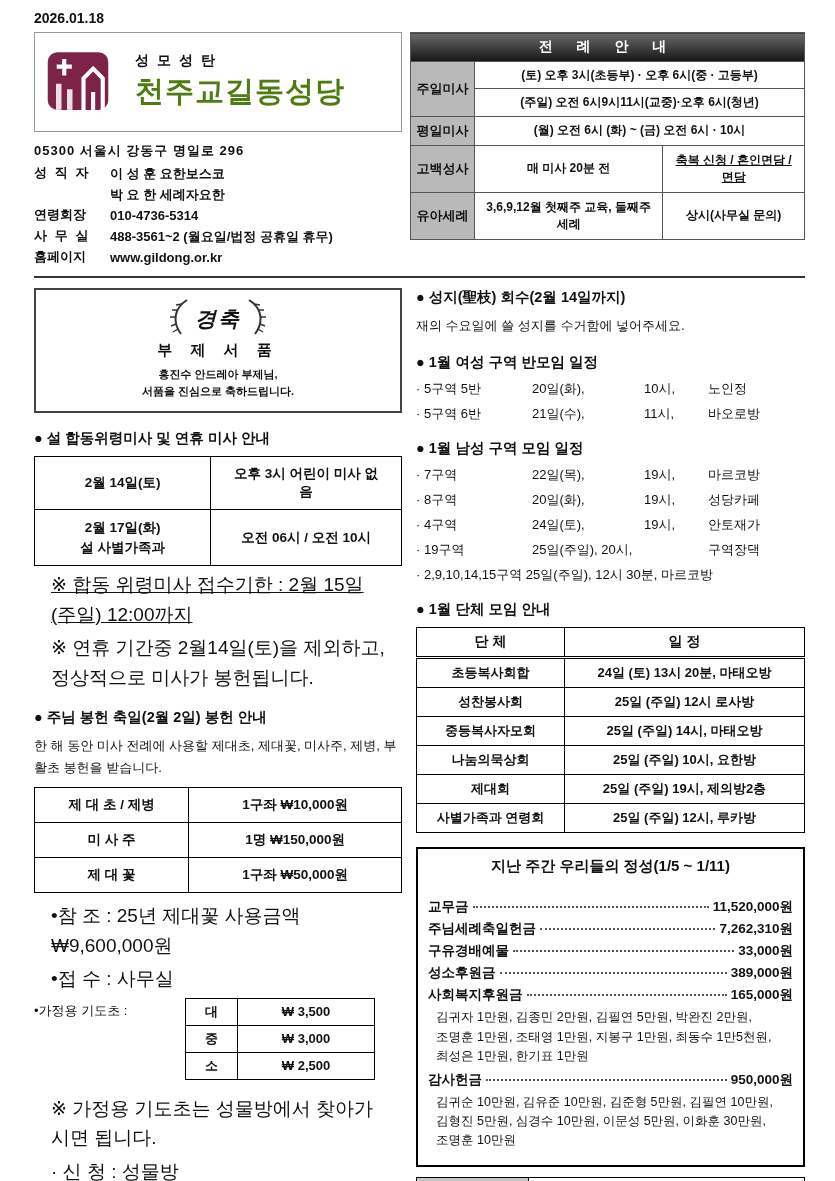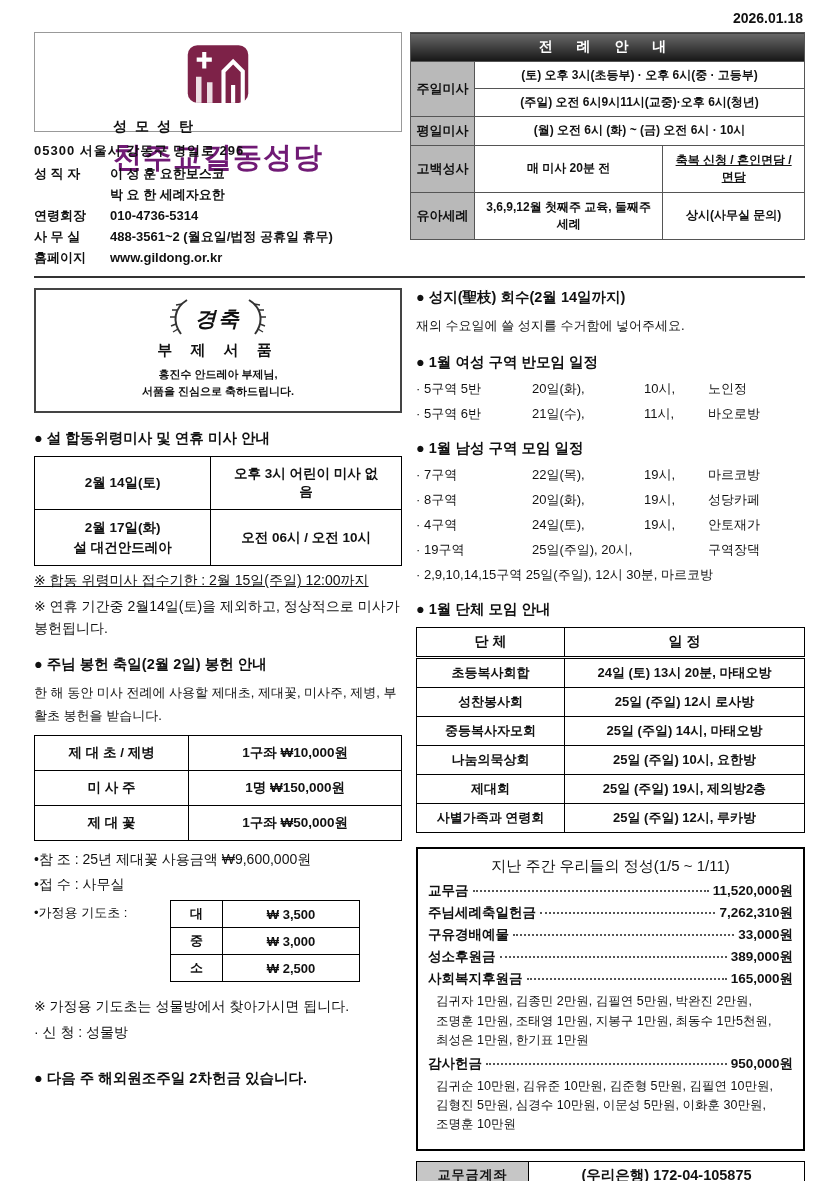--- a/index.html
+++ b/index.html
@@ -2,86 +2,86 @@
 <html><head>
 <meta charset="utf-8">
 <style>
   * { margin:0; padding:0; box-sizing:border-box; }
   html,body { background:#e8e8e8; }
   .page {
     width:835px; height:1181px; background:#fff; margin:0 auto;
     font-family:"Liberation Sans","DejaVu Sans",sans-serif; color:#111;
     font-size:13px; padding:10px 30px 10px 34px; overflow:hidden; position:relative;
   }
-  .date { text-align:right; font-weight:bold; font-size:14px; padding-right:2px; }
+  .date { text-align:left; font-weight:bold; font-size:14px; padding-right:2px; }
 
   
   .header { display:flex; gap:8px; margin-top:6px; }
   .org { width:368px; }
-  .org-head { border:1px solid #999; padding:8px 10px; display:flex; align-items:center; gap:8px; height:100px;flex-direction:column; }
+  .org-head { border:1px solid #999; padding:8px 10px; display:flex; align-items:center; gap:24px; height:100px; }
   .org-title .sub { font-size:14px; font-weight:bold; letter-spacing:8px; margin-bottom:2px; }
-  .org-title .title { font-size:29px; font-weight:bold; color:#701a75; letter-spacing:1px; }
+  .org-title .title { font-size:29px; font-weight:bold; color:#4d7c0f; letter-spacing:1px; }
   .info { margin-top:8px; font-weight:bold; font-size:13px; line-height:1.62; }
   .info .addr { letter-spacing:1px; margin-bottom:2px; }
   .inforow { display:flex; }
-  .inforow .lbl { width:76px; flex:none; }
+  .inforow .lbl { width:76px; flex:none;font-family:Liberation Mono, monospace; }
   .liturgy { flex:1; border-collapse:collapse; font-size:12px; height:208px; }
   .liturgy td { border:1px solid #555; padding:3px 5px; text-align:center; font-weight:bold; }
   .liturgy .lt-title { background:linear-gradient(#6a6a6a,#161616); color:#fff; letter-spacing:10px; font-size:14px; padding:3px; }
   .liturgy .lt-label { background:#b9b9b9; width:64px; font-size:13px; }
   .liturgy .u { text-decoration:underline; }
 
   .rule { border:none; border-top:2px solid #333; margin:8px 0 6px; }
 
   
   .main { display:flex; gap:14px; }
   .col-left { width:368px; flex:none; }
   .col-right { flex:1; }
 
   .sect-title { font-weight:bold; font-size:14.5px; margin:16px 0 8px; }
-  .note { font-size:14px; line-height:1.55; margin:4px 0; }
+  .note { font-size:19px; line-height:1.55; margin:4px 17px; }
   .u { text-decoration:underline; }
 
   
   .congrats { border:2px solid #444; text-align:center; padding:8px 10px 12px; margin:4px 0 10px; }
   .wreath { display:flex; align-items:center; justify-content:center; gap:6px; }
   .wreath .word { font-family:"Liberation Serif",serif; font-style:italic; font-weight:bold; font-size:21px; letter-spacing:2px; }
   .mirror { transform:scaleX(-1); display:inline-block; }
   .congrats .sub { font-weight:bold; letter-spacing:7px; font-size:15px; margin:2px 0 6px; }
   .congrats .line { font-weight:bold; font-size:11px; line-height:1.5; }
 
   table.box { width:100%; border-collapse:collapse; }
   table.box td { border:1px solid #000; text-align:center; font-weight:bold; padding:8px 18px; font-size:13.5px; }
   .memorial td { height:46px; }
   .memorial .two { line-height:1.45; }
 
   .offer td { padding:7px 6px; }
   .offer .c0 { width:42%; }
 
-  .candle-wrap { display:flex; gap:8px; margin-top:4px; }
+  .candle-wrap { display:flex; gap:23px; margin-top:4px; }
   .candle-lbl { width:128px; flex:none; padding-top:4px; font-size:13px; }
   table.candle { width:190px; border-collapse:collapse; }
   table.candle td { border:1px solid #000; text-align:center; padding:4px; font-size:13px; font-weight:bold; }
   table.candle .sz { width:52px; background:#fff; }
 
   .plain { font-size:13px; line-height:1.7; }
 
   
   .sched-grid { display:grid; grid-template-columns:116px 112px 64px 1fr; row-gap:7px; font-size:13px; margin:4px 0 2px; }
   .sched-grid span { white-space:nowrap; }
 
   table.groups { width:100%; border-collapse:collapse; margin-top:4px;padding-left:47px; }
   table.groups td, table.groups th { border:1px solid #000; text-align:center; padding:5px 4px; font-size:13px; }
   table.groups th { font-weight:bold; font-size:14px; border-bottom:3px double #000; }
   table.groups td { font-weight:bold; }
   table.groups .gname { width:148px; }
 
   
   .donbox { border:2px solid #000; margin-top:14px; padding:8px 10px 10px; }
-  .donbox .dtitle { text-align:center; font-weight:normal; font-size:15px; margin-bottom:6px; }
+  .donbox .dtitle { text-align:center; font-weight:bold; font-size:15px; margin-bottom:22px; }
   .don-line { display:flex; align-items:baseline; font-weight:bold; font-size:13.5px; margin:4px 0; }
   .don-leader { flex:1; border-bottom:2px dotted #555; margin:0 4px; transform:translateY(-3px); }
   .don-detail { font-size:12.5px; line-height:1.55; padding-left:8px; margin:2px 0 4px; }
 
   table.account { width:100%; border-collapse:collapse; margin-top:10px; }
   table.account td { border:1px solid #000; padding:4px 6px; font-weight:bold; }
   table.account .alabel { background:#c6c6c6; width:112px; text-align:center; letter-spacing:1px; }
   table.account .aval { text-align:center; font-size:14.5px; }
 </style>
 </head>
@@ -197,21 +197,21 @@
         <div class="sect-title">● 설 합동위령미사 및 연휴 미사 안내</div>
         <table class="box memorial">
           <tbody>
               <tr>
             <td style="width:48%">2월 14일(토)</td>
             <td>오후 3시 어린이 미사 없음</td>
           </tr>
           <tr>
             <td class="two">
               <div>2월 17일(화)</div>
-              <div>설 대건안드레아</div>
+              <div>설 사별가족과</div>
             </td>
             <td>오전 06시 / 오전 10시</td>
           </tr>
         </tbody>
           </table>
         <div class="note u">※ 합동 위령미사 접수기한 : 2월 15일(주일) 12:00까지</div>
         <div class="note">※ 연휴 기간중 2월14일(토)을 제외하고, 정상적으로 미사가 봉헌됩니다.</div>
       </div>
 
       <div>

